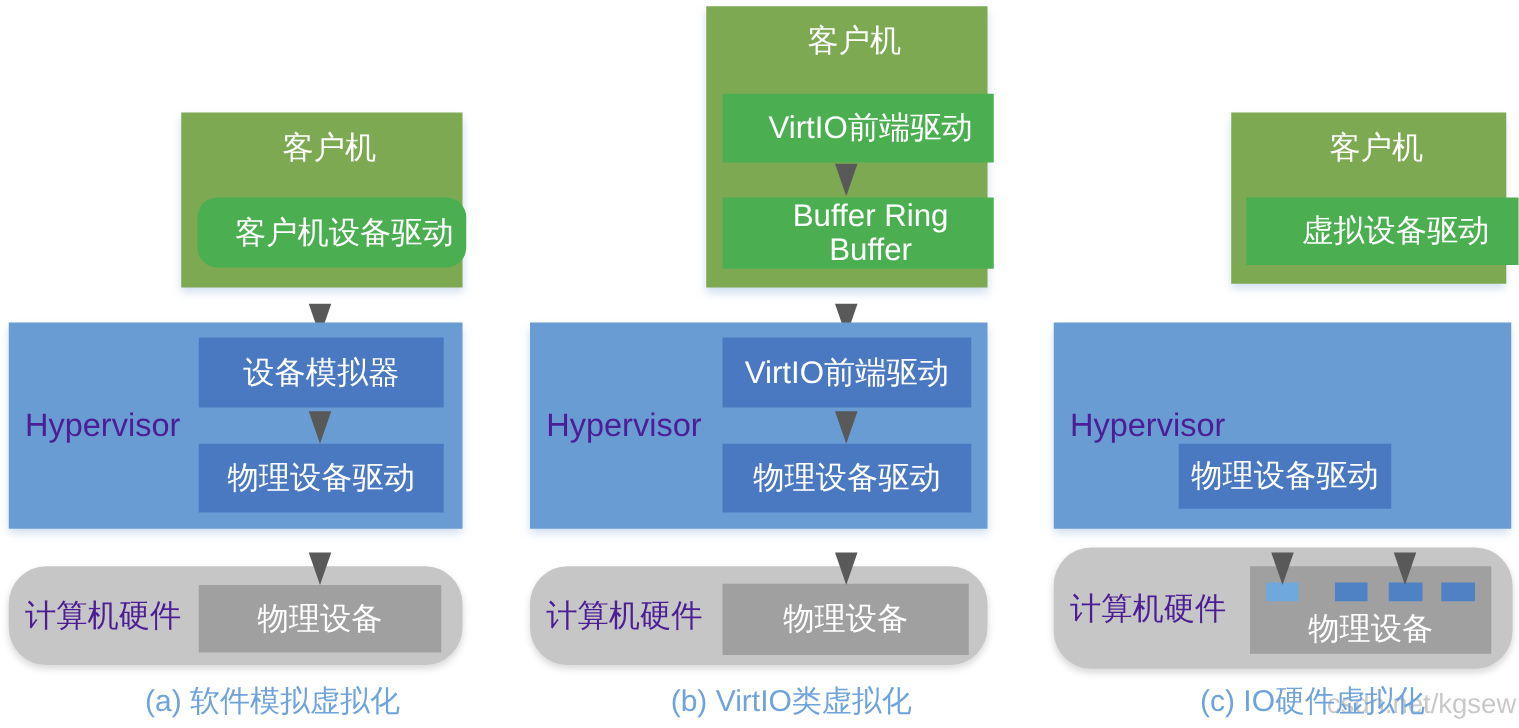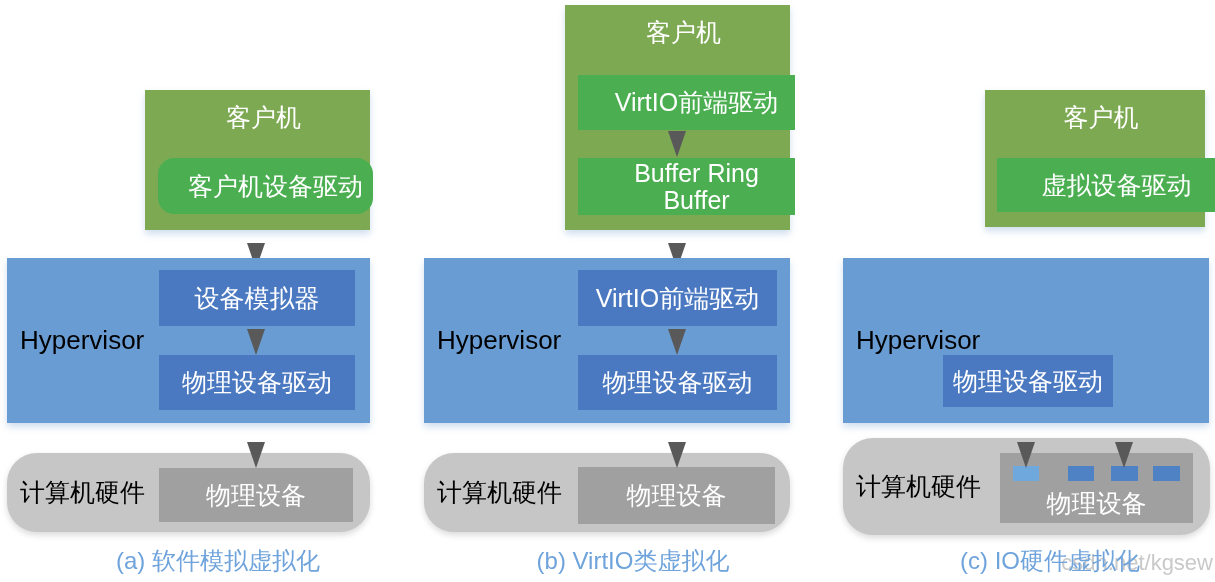--- a/index.html
+++ b/index.html
@@ -15,21 +15,21 @@
   
   .inner{display:flex;align-items:center;justify-content:center;text-align:center;
          color:#fff;font-size:25px;line-height:27px;}
   .inner-guest{background:var(--guest_inner);padding-left:20px;}
   .inner-hyp{background:var(--hyp_inner);}
   .inner-hw{background:var(--hw_inner);}
   
   .guest-title{position:absolute;left:0;right:0;top:11px;text-align:center;
                color:#fff;font-size:25px;padding-left:12px;}
   .side-label{position:absolute;left:13px;top:0;bottom:0;display:flex;
-              align-items:center;color:#000000;font-size:26px;}
+              align-items:center;color:#4c1d95;font-size:26px;}
   
   .arrow-down{position:absolute;width:0;height:0;
               border-left:9px solid transparent;border-right:9px solid transparent;
               border-top:26px solid var(--arrow);}
   
   .caption{position:absolute;width:300px;text-align:center;color:var(--caption);
            font-size:24px;z-index:3;}
   .watermark{position:absolute;top:550px;right:2px;color:var(--watermark);
              font-size:22px;z-index:1;}
   

